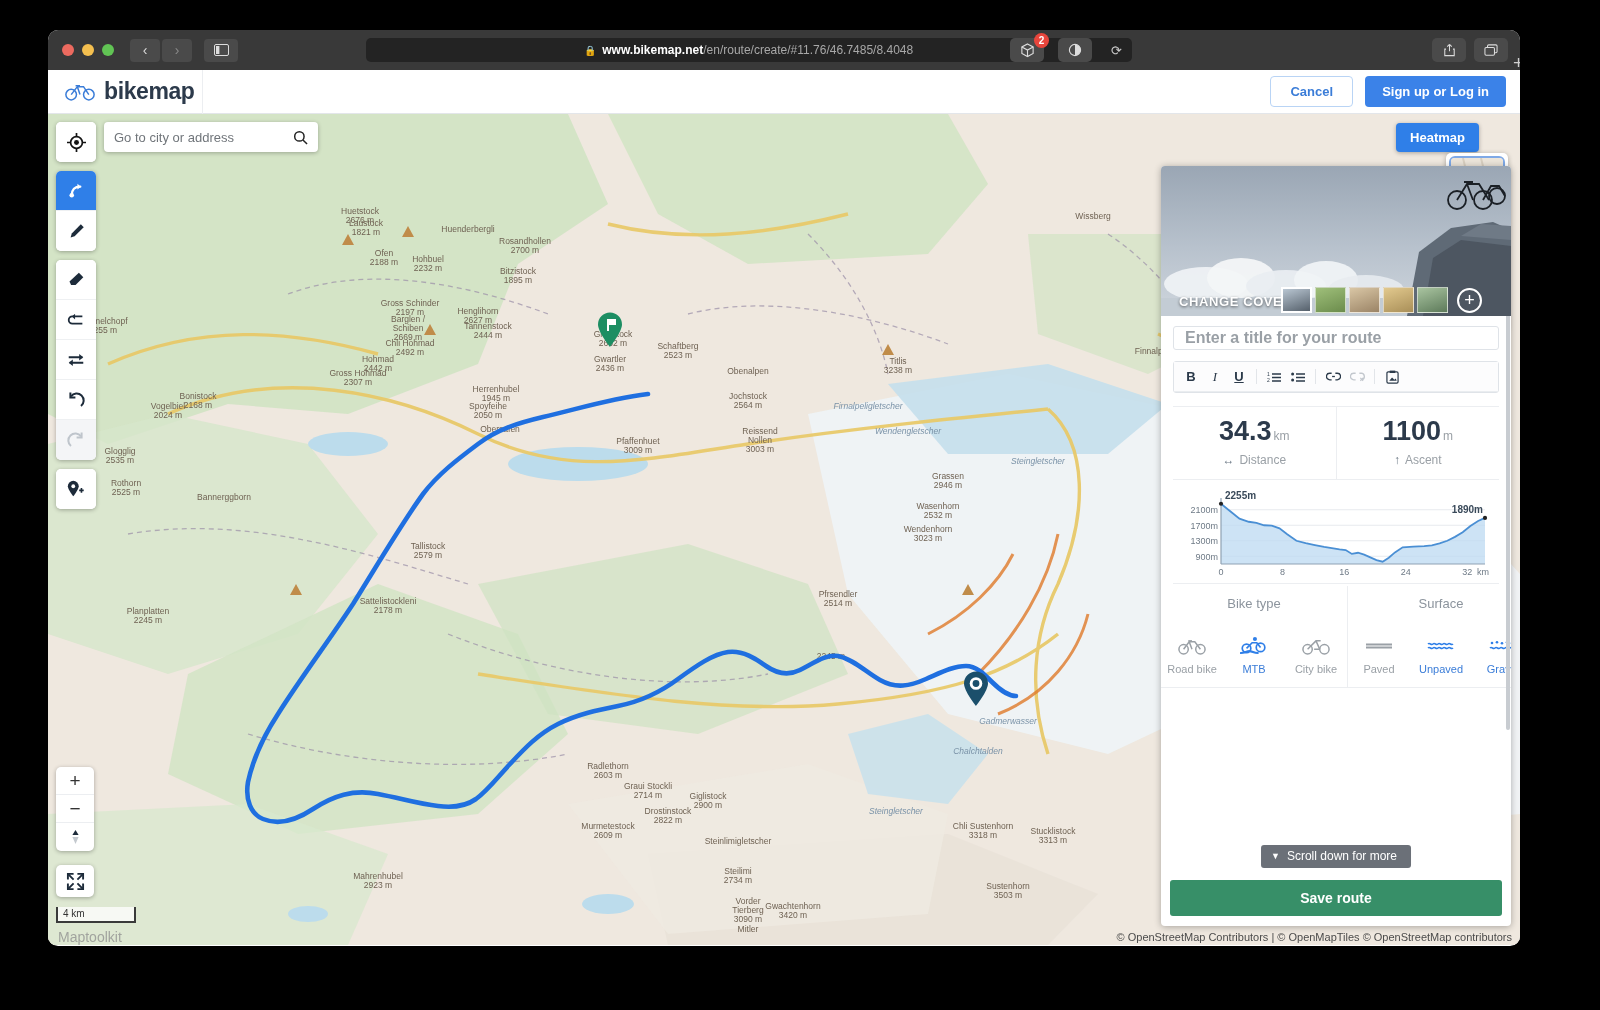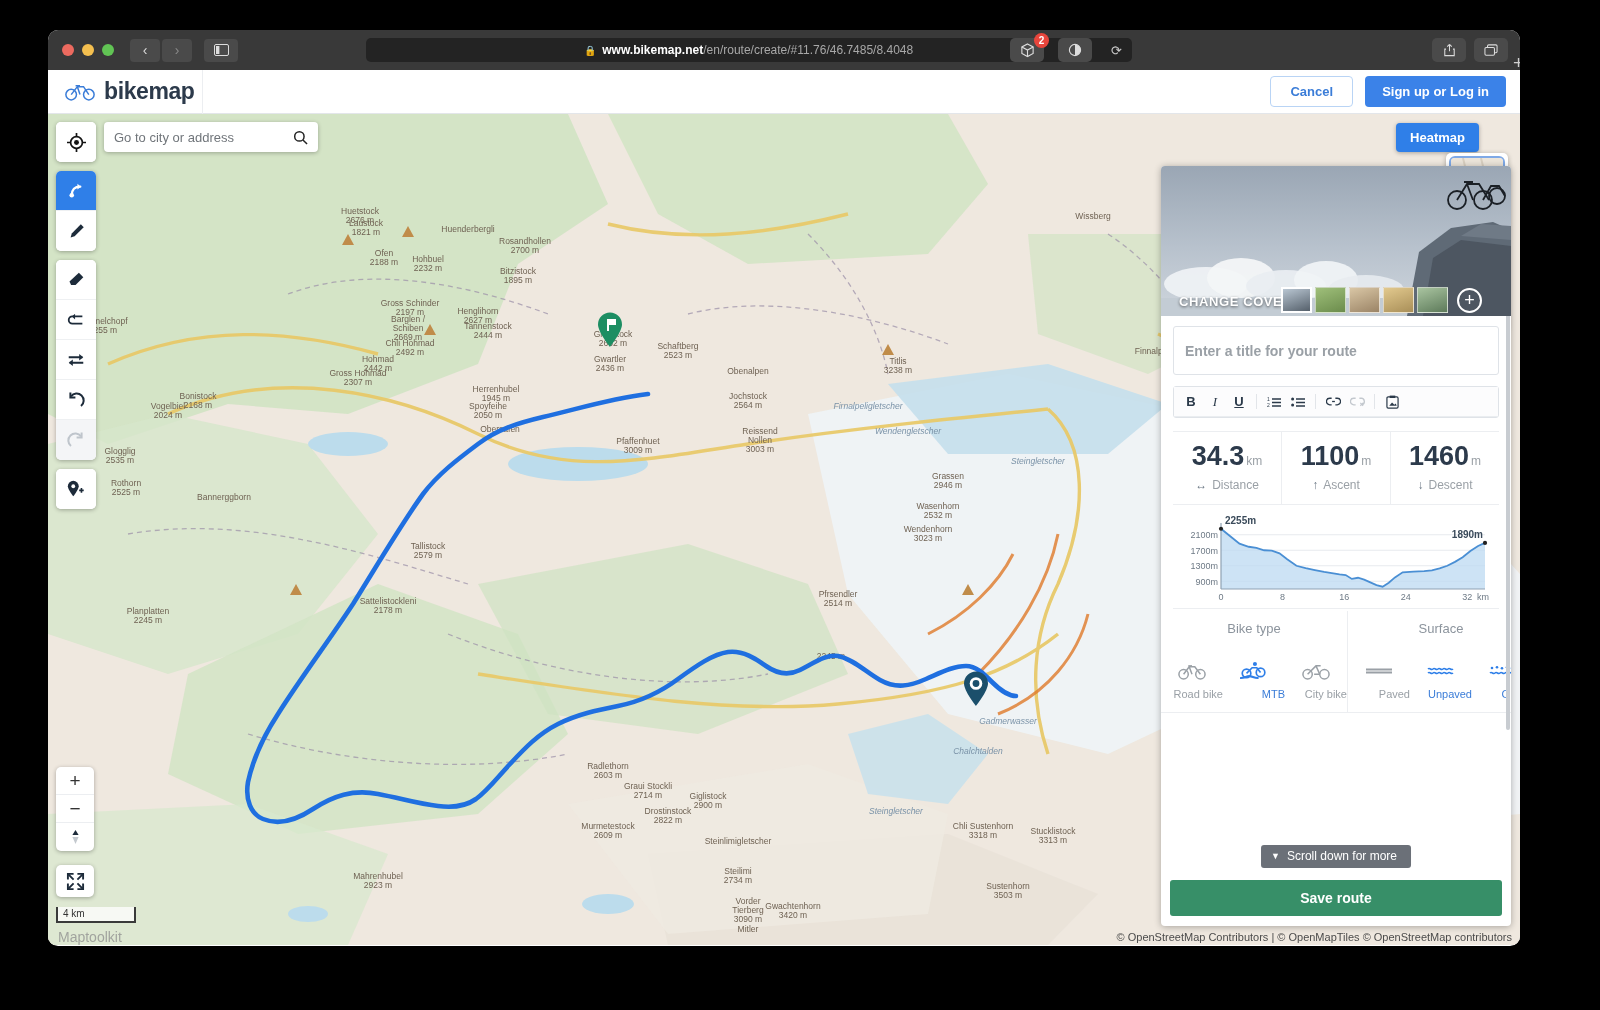--- a/index.html
+++ b/index.html
@@ -151,22 +151,22 @@
   .thumbs{ position:absolute; left:120px; bottom:3px; display:flex; gap:3px; align-items:center; }
   .thumb{ width:31px; height:26px; border:1px solid rgba(255,255,255,.6); }
   .thumb.sel{ border:2px solid #fff; }
   .addthumb{
     width:25px;height:25px;border:2px solid #fff;border-radius:50%; margin-left:6px;
     color:#fff;font-size:18px;line-height:21px;text-align:center;
   }
 
   .panel-body{ padding:10px 12px 0; }
   .title-input{
-    width:100%; height:49px; border:1px solid #dfe3e8; border-radius:3px;
-    padding:0 11px; font-size:14px; color:#9aa0a6; display:flex; align-items:center;
+    width:100%; height:24px; border:1px solid #dfe3e8; border-radius:3px;
+    padding:0 11px; font-size:16px; color:#9aa0a6; display:flex; align-items:center;
     font-weight:bold;
   }
   .rte{ margin-top:11px; border:1px solid #dfe3e8; border-radius:3px; }
   .rte-bar{ height:30px; border-bottom:1px solid #eaedf0; display:flex; align-items:center; gap:2px; padding:0 6px; background:#fcfcfd;}
   .rte-btn{ width:22px;height:22px; display:flex;align-items:center;justify-content:center;
             font-size:13px; color:#2b3a4a; }
   .rte-btn.dim{ color:#c3c8ce; }
   .rte-sep{ width:1px;height:15px;background:#e2e5e9; margin:0 4px; }
   .rte-area{ height:62px; padding:10px 12px; font-size:13px; color:#9aa0a6; }
 
@@ -180,21 +180,21 @@
 
   .chart{ position:relative; height:100px; margin:4px 0 2px; border-bottom:1px solid #eceef1; padding-bottom:6px;}
 
   .types{ display:flex; border-bottom:1px solid #eceef1; }
   .tcol{ flex:1; padding:10px 0 12px; text-align:center; border-right:1px solid #eceef1; }
   .tcol:last-child{border-right:0;}
   .tcol-h{ font-size:13px; color:#8c949d; margin-bottom:22px; }
   .trow{ display:flex; justify-content:space-around; }
   .titem{ width:62px; text-align:center; }
   .titem .ic{ height:26px; display:flex; align-items:center; justify-content:center; }
-  .titem .lb{ font-size:11px; color:#9aa0a6; margin-top:4px;text-align:right; }
+  .titem .lb{ font-size:11px; color:#9aa0a6; margin-top:4px; }
   .titem.on .lb{ color:#3b7dd8; }
 
   .scrollhint{
     position:absolute; left:50%; transform:translateX(-50%); bottom:58px;
     background:#6b7078; color:#fff; font-size:12px; padding:4px 14px 5px 10px; border-radius:3px;
     display:flex; align-items:center; gap:7px;
   }
   .save{
     position:absolute; left:9px; right:9px; bottom:10px; height:36px; background:#378f68;
     color:#fff; font-size:14px; font-weight:bold; border-radius:3px;
@@ -716,24 +716,20 @@
 
           <div class="stats">
             <div class="stat">
               <div class="stat-val"><span>34.3</span><span class="stat-unit">km</span></div>
               <div class="stat-lbl"><span class="ar">↔</span><span>Distance</span></div>
             </div>
             <div class="stat">
               <div class="stat-val"><span>1100</span><span class="stat-unit">m</span></div>
               <div class="stat-lbl"><span class="ar">↑</span><span>Ascent</span></div>
             </div>
-            <div class="stat">
-              <div class="stat-val"><span>1460</span><span class="stat-unit">m</span></div>
-              <div class="stat-lbl"><span class="ar">↓</span><span>Descent</span></div>
-            </div>
           </div>
 
           <div class="chart">
             <svg id="elev" width="326" height="96" viewBox="0 0 326 96">
                 <line x1="48" y1="72.25" x2="312" y2="72.25" stroke="#e7eaee" stroke-width="1"></line>
                 <text x="45" y="75.75" text-anchor="end" font-size="9" fill="#6e7a86" font-family="Liberation Sans, sans-serif">900m</text>
                 <line x1="48" y1="56.75" x2="312" y2="56.75" stroke="#e7eaee" stroke-width="1"></line>
                 <text x="45" y="60.25" text-anchor="end" font-size="9" fill="#6e7a86" font-family="Liberation Sans, sans-serif">1300m</text>
                 <line x1="48" y1="41.25" x2="312" y2="41.25" stroke="#e7eaee" stroke-width="1"></line>
                 <text x="45" y="44.75" text-anchor="end" font-size="9" fill="#6e7a86" font-family="Liberation Sans, sans-serif">1700m</text>

